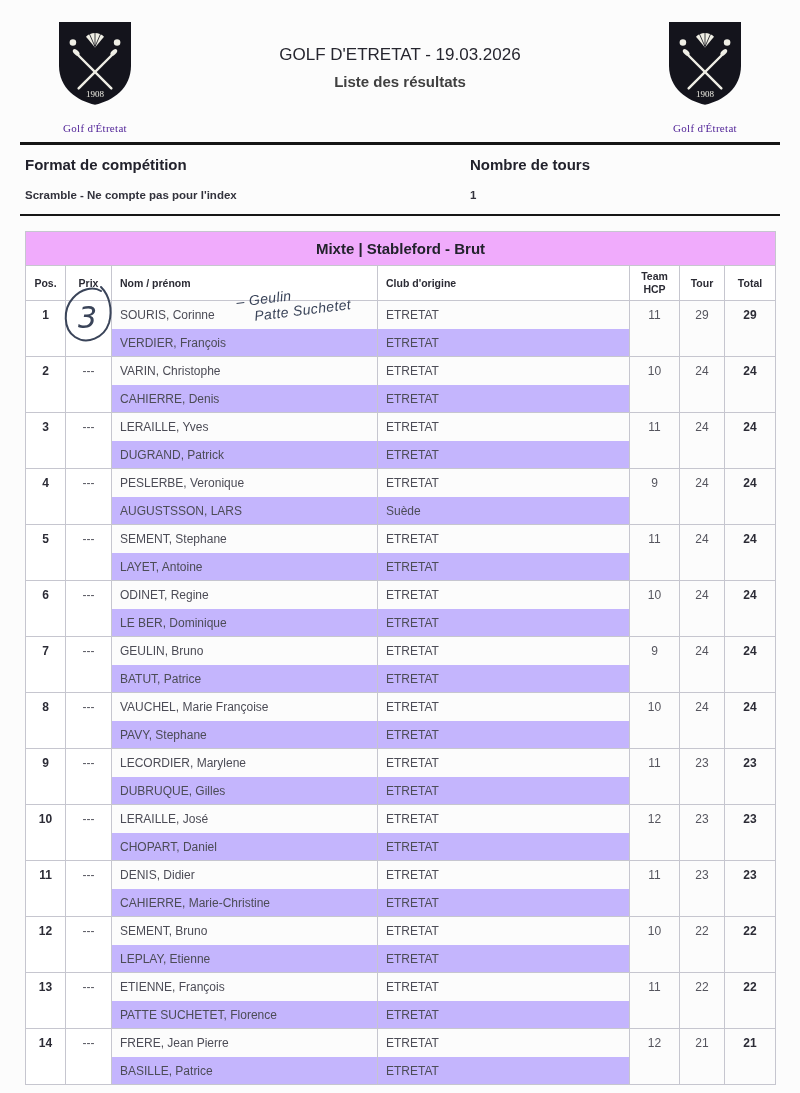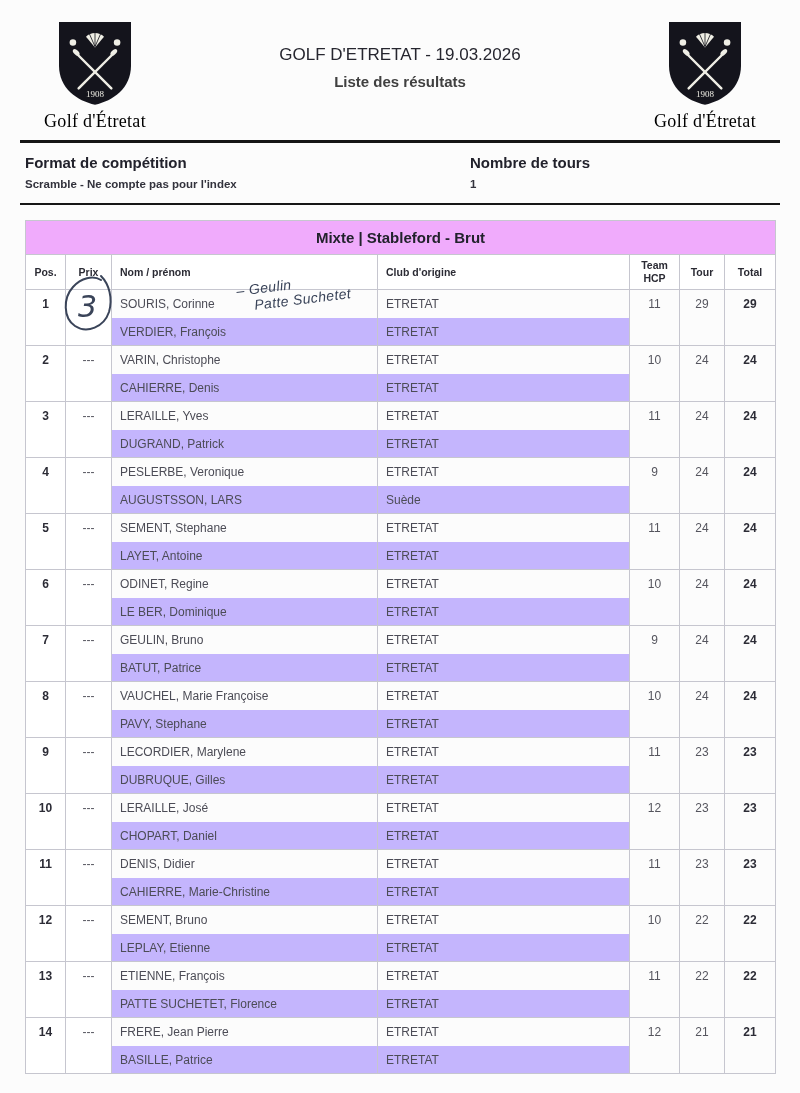--- a/index.html
+++ b/index.html
@@ -6,32 +6,32 @@
   body {
     width:800px; height:1093px; overflow:hidden;
     background:#fcfcfc;
     font-family:"Liberation Sans","DejaVu Sans",sans-serif;
     color:#2b2b33;
   }
   
   .header { display:flex; justify-content:space-between; align-items:flex-start; padding:18px 34px 0 34px; }
   .logo-block { width:122px; text-align:center; flex:0 0 auto; }
   .crest { width:82px; height:90px; display:block; margin:0 auto; }
-  .logo-caption { font-family:"Liberation Serif","DejaVu Serif",serif; font-size:18px; color:#000000; margin-top:3px; letter-spacing:.3px; }
+  .logo-caption { font-family:"Liberation Serif","DejaVu Serif",serif; font-size:11px; color:#4c1d95; margin-top:14px; letter-spacing:.3px; }
   .header-center { flex:1 1 auto; text-align:center; padding-top:10px; }
   .page-title { font-size:26px; font-weight:bold; color:#21212b; margin:0; letter-spacing:.2px; }
   .subtitle { font-size:17px; font-weight:normal; color:#26262f; margin-top:17px; }
   .list-label { font-size:15px; font-weight:bold; color:#404040; margin-top:8px; }
   .rule-thick { height:3px; background:#161616; margin:8px 20px 0 20px; }
   .rule-thin  { height:2px; background:#161616; margin:0 20px; }
   
   .info { display:flex; padding:11px 25px 13px 25px; }
   .info-col-left  { width:445px; flex:0 0 auto; }
   .info-label { font-size:15px; font-weight:bold; color:#22222c; }
-  .info-value { font-size:11.5px; font-weight:bold; color:#32323c; margin-top:7px; }
+  .info-value { font-size:11.5px; font-weight:bold; color:#32323c; margin-top:16px; }
   
   .table-wrap { position:relative; margin:15px 25px 0 25px; }
   table { width:100%; border-collapse:collapse; table-layout:fixed; border:1px solid #90909b; }
   th, td { border:1px solid #c6c6cf; box-sizing:border-box; }
   .section-title th { font-size:15px; font-weight:bold; color:#22222c; padding:8px 0; text-align:center; background:#f0abfc; }
   .cols th { font-size:10.5px; font-weight:bold; color:#2b2b34; padding:4px 6px; line-height:1.25; text-align:center; vertical-align:middle; background:#fff; }
   .cols th.t-left { text-align:left; padding-left:8px; }
   td { font-size:12px; color:#4c4c56; height:28px; padding:0 8px; }
   td.pos   { font-weight:bold; color:#2c2c36; text-align:center; vertical-align:top; padding-top:7px; background:#fff; }
   td.prix  { text-align:center; color:#55555e; vertical-align:top; padding-top:7px; background:#fff; }

